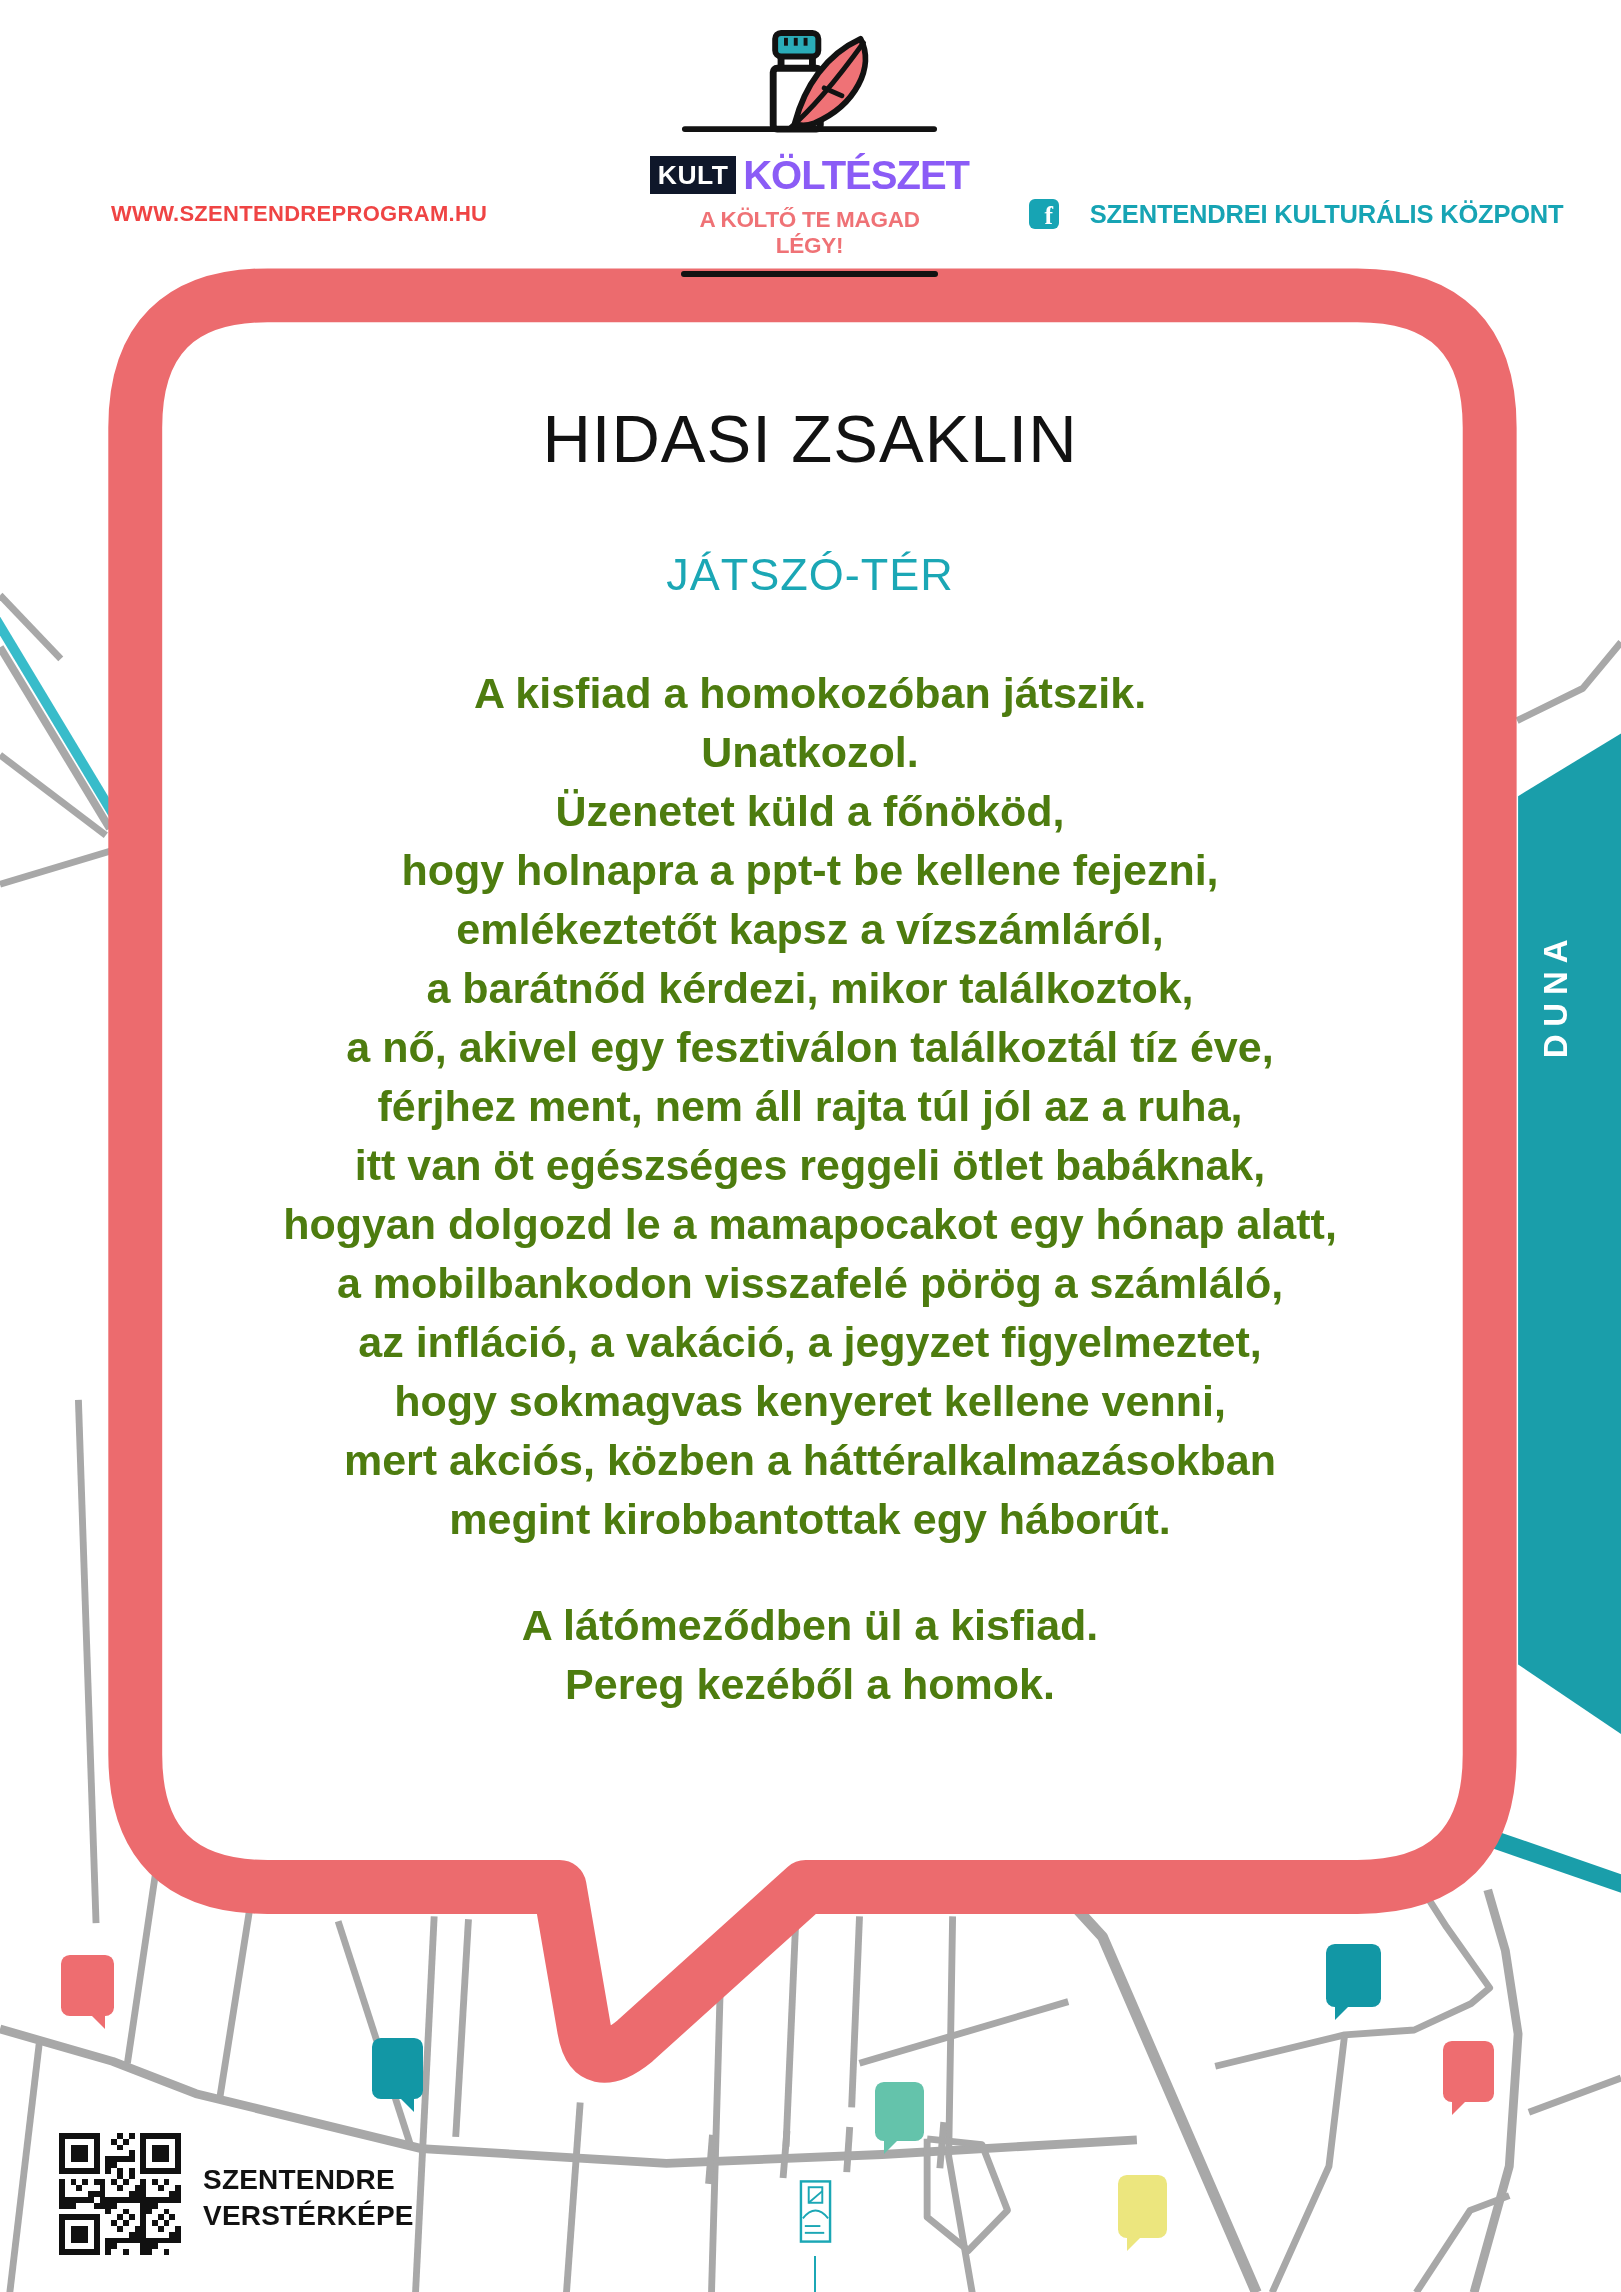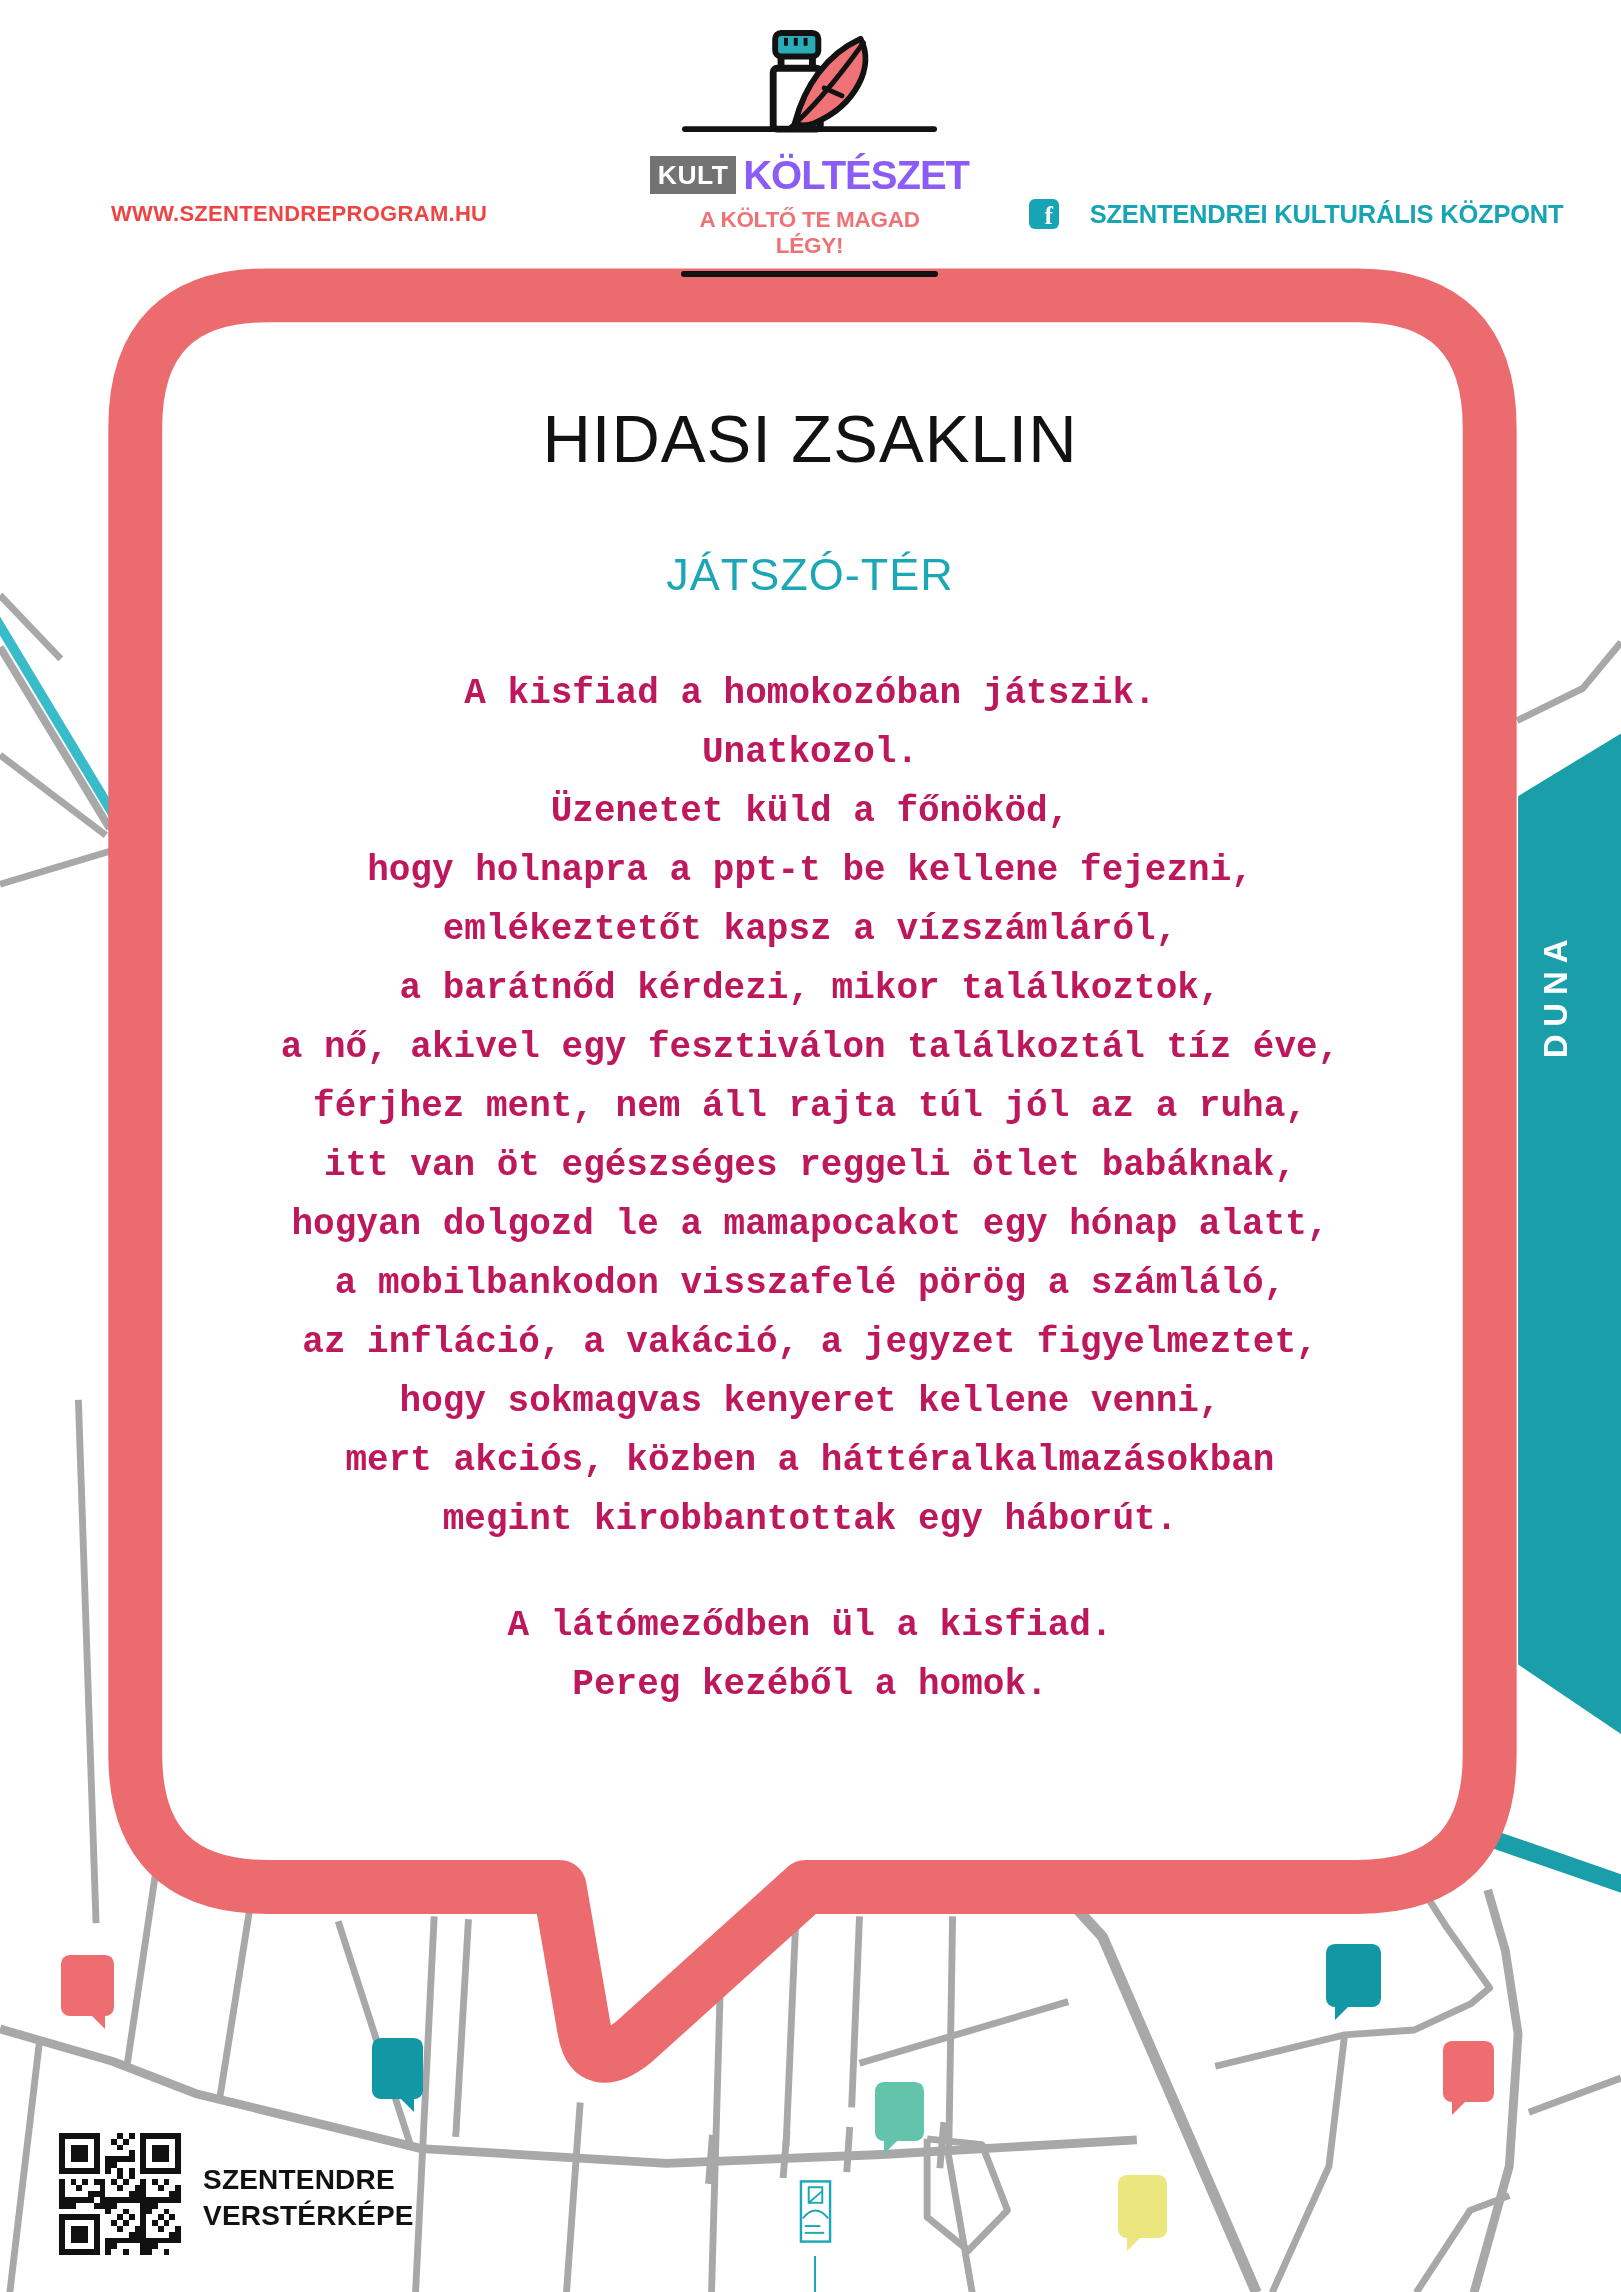--- a/index.html
+++ b/index.html
@@ -29,38 +29,38 @@
     content:"f";position:absolute;right:5.9px;bottom:-2px;
     color:#fff;font-size:25.5px;font-weight:700;font-family:"Liberation Serif",serif;
   }
   .fb-text{font-size:25.5px;font-weight:700;letter-spacing:-0.2px;color:#17a4b4;margin-left:17px;}
 
   
   .logo-wrap{left:679px;top:27.4px;width:261px;z-index:4;text-align:center;}
   .logo-line{height:5.9px;background:#121212;border-radius:2.9px;margin:0 2px;}
   .logo-textrow{display:flex;align-items:center;justify-content:center;gap:6.9px;margin:13.7px 0 5.9px 0;}
   .kult-badge{
-    background:#737373;color:#fff;font-weight:700;font-size:26.5px;letter-spacing:0.5px;
+    background:#0f172a;color:#fff;font-weight:700;font-size:26.5px;letter-spacing:0.5px;
     padding:5.9px 7.8px 4.9px 7.8px;line-height:1;
   }
   .brand-name{color:#8b5cf6;font-weight:700;font-size:40px;letter-spacing:-1px;line-height:1;}
   .brand-tagline{color:#ef7276;font-weight:700;font-size:22.5px;letter-spacing:-0.3px;margin-bottom:11.8px;margin-top:12px;}
 
   
   .poem-author{
     left:173px;top:400px;width:1274px;z-index:3;text-align:center;
     font-size:67px;font-weight:400;color:#121212;letter-spacing:1px;
   }
   .poem-title{
     left:173px;top:549px;width:1274px;z-index:3;text-align:center;
     font-size:45px;font-weight:400;color:#1ba7b5;letter-spacing:1px;
   }
   .poem-body{left:173px;top:664px;width:1274px;z-index:3;text-align:center;}
   .poem-line{
-    height:59px;line-height:59px;font-size:36px;font-weight:700;color:#be185d;font-family:Liberation Mono, monospace;
+    height:59px;line-height:59px;font-size:43px;font-weight:700;color:#4d7c0f;
   }
   .poem-line.blank{height:47px;}
 
   
   .river-label{
     left:1556px;top:995px;z-index:2;
     transform:translate(-50%,-50%) rotate(-90deg);
     color:#ffffff;font-size:33px;font-weight:700;letter-spacing:7.8px;white-space:nowrap;
   }
 

